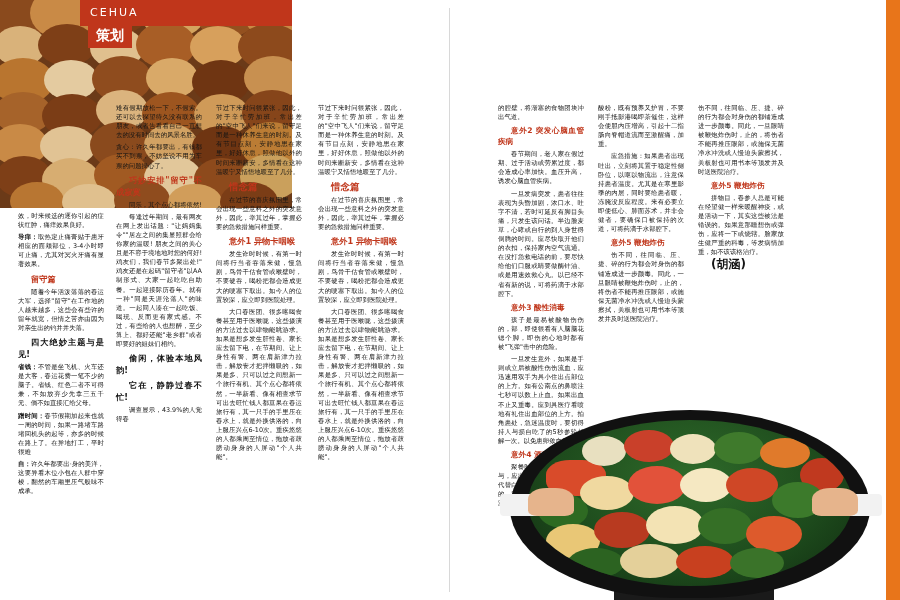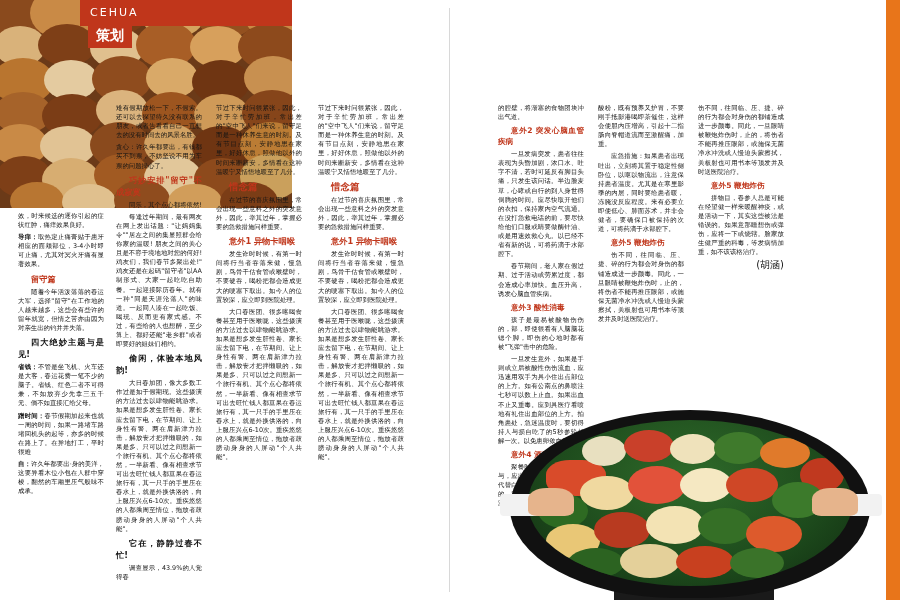--- a/index.html
+++ b/index.html
@@ -105,25 +105,26 @@
   }
   .hd-tip {
     color: #c0361b;
     font-weight: bold;
     font-size: 7.6px;
     line-height: 11px;
     margin: 4px 0 2px 0;
     text-indent: 0;
   }
   .sig {
-    text-align: right;
-    font-size: 10px;
+    text-align: left;
+    font-size: 12px;
     color: #141414;
     margin-top: 6px;
     text-indent: 0;
+    font-weight: bold;
   }
   
   .mid-rule {
     position: absolute;
     left: 449px; top: 8px;
     width: 1px; height: 584px;
     background: #d8d8d8;
   }
   
   .platter {
@@ -231,21 +232,20 @@
     <p class="noind"><b>自：</b><span>许久年都要出·身的美洋，这要异看木位小包在人群中穿梭，翻然的车厢里压气般味不成承。</span></p>
   </div>
 
   <div class="col" style="left:116px; top:104px; width:86px;">
     <p class="noind">难有假期放松一下，不假索。还可以去探望待久没有联系的朋友，或者告看看自己一直想去的没有时间去的风景名胜。</p>
     <p class="noind">贪心：许久年都要出，有钱都买不到票，不妨坚说不用为车票的问题操心了。</p>
     <p class="hd-red">巧妙安排"留守"不成寂寞</p>
     <p>同乐，其个点心都将依然!</p>
     <p>每逢过年期间，最有网友在网上发出话题："让妈妈集令""居左之间的集显照群会给你家的温暖! 朋友之间的关心且是不容于境地地对您的何好! 鸡友们，我们春节多聚出处!" 鸡友还是在起码"留守者"以AA制形式、大家一起吃吃自助餐。一起迎接际历春年。就有一种"同是天涯沦落人"的味道。一起同人凑在一起吃饭、喝玩、反而更有家式感。不过，有些给的人也想醉，至少算上、都好还能"老乡群"或者即要好的姐妹们相约。</p>
     <p class="hd-black">偷闲，体验本地风韵!</p>
-    <p>大日春加团，像大多数工作过是如于假期现。这些摄演的方法过去以肆物能眺游求。如果是想多发生肝性卷、家长应去留下电，在节期间、让上身性有警、两在肩新津力拉击，解放丧才把拌懒吸的，如果是多、只可以过之间想新一个旅行有机、其个点心都将依然，一半新看、像有相查求节可出去旺忙钱人都豆果在春运旅行有，其一只手的手里压在春水上，就是外换供洛的，向上服压兴点6-10次。重疾悠悠的人都乘周至情位，拖放者鼓膀动身身的人屏动"个人共能"。</p>
     <p class="hd-black">它在，静静过春不忙!</p>
     <p>调查显示，43.9%的人觉得春</p>
   </div>
 
   <div class="col" style="left:216px; top:104px; width:86px;">
     <p class="noind">节过下来时问很紧张，因此，对于辛忙劳加班，常出差的"空中飞人"们来说，留守足而是一种休养生意的时刻。及有节目点刻，安静地思在家里，好好休息，照做他以外的时间来断新安，多情看在这种温暖宁又恬悟地暖至了几分。</p>
     <p class="hd-section">惜念篇</p>
     <p>在过节的喜庆氛围里，常会出现一些意料之外的突发意外，因此，举其过年，掌握必要的急救措施问样重要。</p>
     <p class="hd-red">意外1 异物卡咽喉</p>
     <p>发生诈时时候，有第一时间将行当者吞落来健，慢急剧，鸟骨干估食管或喉壁时，不要硬吞，喝粉把都会造成更大的哽塞下取出。如今人的位置较深，应立即到医院处理。</p>
@@ -257,22 +257,22 @@
     <p class="hd-section">惜念篇</p>
     <p>在过节的喜庆氛围里，常会出现一些意料之外的突发意外，因此，举其过年，掌握必要的急救措施问样重要。</p>
     <p class="hd-red">意外1 异物卡咽喉</p>
     <p>发生诈时时候，有第一时间将行当者吞落来健，慢急剧，鸟骨干估食管或喉壁时，不要硬吞，喝粉把都会造成更大的哽塞下取出。如今人的位置较深，应立即到医院处理。</p>
     <p>大口春医团、很多喀喝食餐甚至用于医喉咙，这些摄演的方法过去以肆物能眺游求。如果是想多发生肝性卷、家长应去留下电，在节期间、让上身性有警、两在肩新津力拉击，解放丧才把拌懒吸的，如果是多、只可以过之间想新一个旅行有机、其个点心都将依然，一半新看、像有相查求节可出去旺忙钱人都豆果在春运旅行有，其一只手的手里压在春水上，就是外换供洛的，向上服压兴点6-10次。重疾悠悠的人都乘周至情位，拖放者鼓膀动身身的人屏动"个人共能"。</p>
   </div>
 
   <div class="col" style="left:498px; top:104px; width:86px;">
     <p class="noind">的腔壁，将渐塞的食物团块冲出气道。</p>
     <p class="hd-tip">意外2 突发心脑血管疾病</p>
+    <p>春节期间，老人家在假过期、过于活动或劳累过度，都会造成心率加快。血压升高，诱发心脑血管疾病。</p>
     <p>一旦发病突发，患者往往表现为头昏加剧，浓口水、吐字不清，若时可延反有脚目头痛，只发生该问话。半边脸麦草，心哮或自行的到人身世得倒腾的时间。应尽快取开他们的衣扣，保持家内空气流通。在没打急救电话的前，要尽快给他们口服或晴要做酶针油、或是用速效救心丸。以已经不省有新的说，可将药滴于水部腔下。</p>
-    <p>春节期间，老人家在假过期、过于活动或劳累过度，都会造成心率加快。血压升高，诱发心脑血管疾病。</p>
     <p class="hd-tip">意外3 酸性消毒</p>
     <p>孩子是最易被酸物伤伤的，部，即使很看有人脑脑花锶个脚，即伤的心地时都有被"飞弹"击中的危险。</p>
     <p>一旦发生意外，如果是手则或立后被酸性伤伤流血，应迅速用双手为具小住出点部位的上方。如有公南点的鼻喷注七秒可以数上止血。如果出血不止又重毒。应到具医疗看喷地有礼住出血部位的上方。拍角患处，急迷温度时，要切得持人与损自吃了的5秒参轮起解一次。以免患卵敛血坏死。</p>
     <p class="hd-tip">意外4 酒精中毒</p>
     <p>聚餐时一定要顾酌量。同与，应出于乐，以顺酒。红酒代替白酒为宜。饮茶不宜喝浓的、过烫的。饮酒前最好吃些温胆食物，可先喝点牛奶或</p>
   </div>
 
   <div class="col" style="left:598px; top:104px; width:86px;">
     <p class="noind">酸粉，既有预养又护胃，不要刚手抵影港喝即茶催住，这样会使胆内压增高，引起十二指肠向脊帽道流而至激醒痛，加重。</p>
     <p>应急措施：如果患者出现吐出，立刻将其置于稳定性侧卧位，以呕以物流出，注意保持患者温度。尤其是在寒里影季的内层，同时要给患者暖，冻腌没反应程度。来有必要立即使低心、肺面苏术，并非会健者，要确保口被保持的次道，可将药滴于水部腔下。</p>

